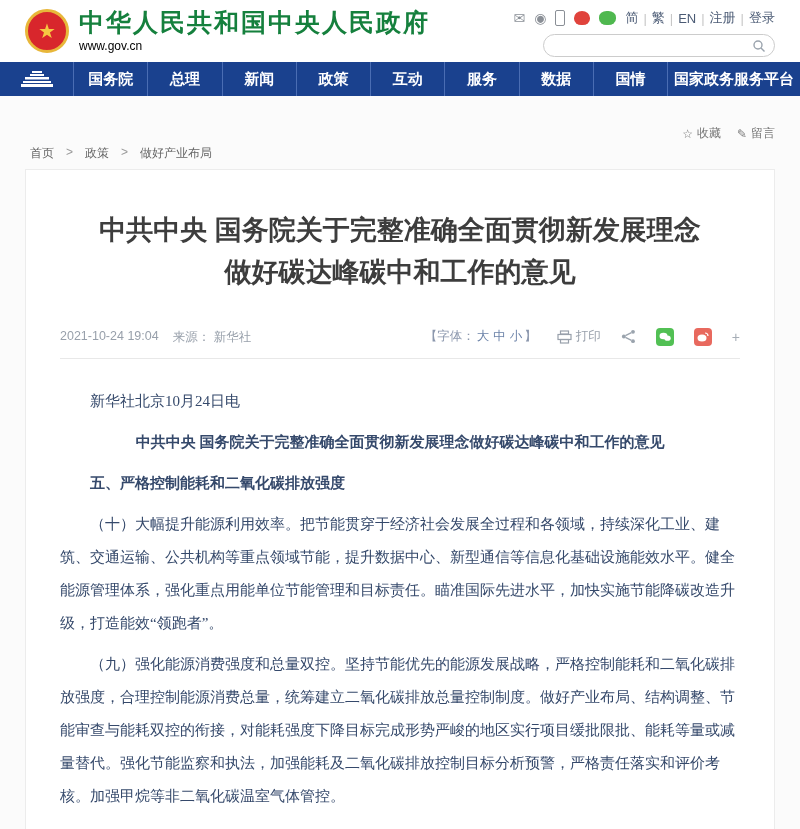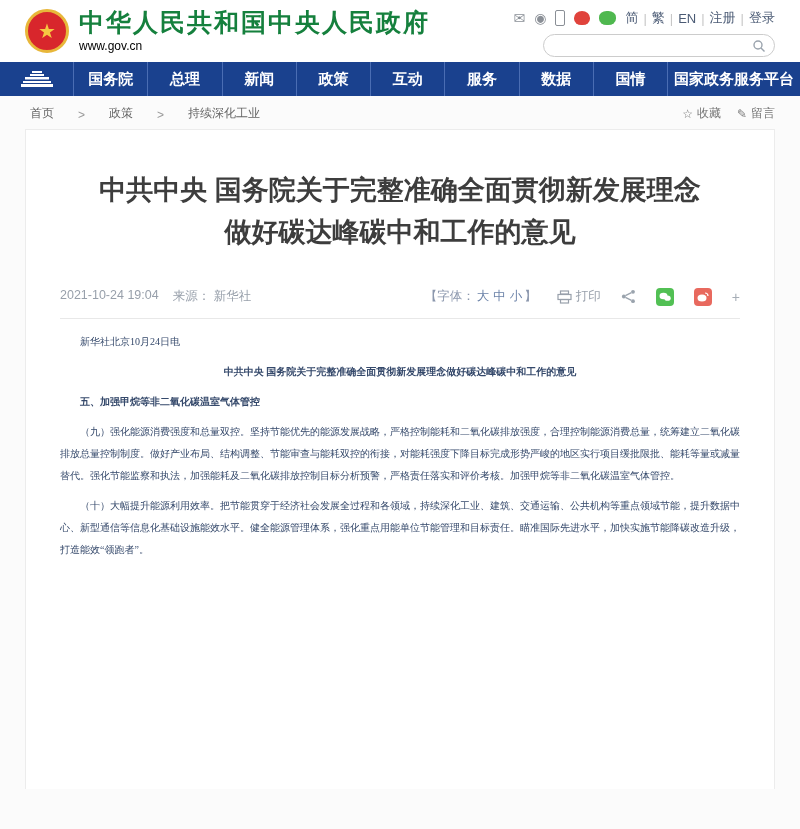--- a/index.html
+++ b/index.html
@@ -33,48 +33,48 @@
   .nav { height:34px; background:#1a418e; display:flex; }
   .nav-home { width:74px; display:flex; align-items:center; justify-content:center;
               border-right:1px solid #4a6db3; cursor:pointer; }
   .nav-item { flex:1; color:#fff; font-size:15px; font-weight:bold; display:flex; align-items:center;
               justify-content:center; border-right:1px solid #4a6db3; cursor:pointer; white-space:nowrap; }
   .nav-item:last-child { border-right:none; flex:1.8; }
 
   
   .breadcrumb-bar { display:flex; justify-content:space-between; align-items:center;
                     padding:9px 25px 7px 30px; font-size:12px; color:#666; background:#fbfbfb; }
-  .crumbs { display:flex; gap:24px; align-items:flex-end; }
+  .crumbs { display:flex; gap:12px; align-items:flex-start;margin-top:40px; }
   .crumbs a { color:#666; text-decoration:none; cursor:pointer; }
   .crumb-sep { color:#999; }
   .crumb-tools { display:flex; gap:16px; align-items:center; color:#777; }
   .crumb-tools .tool { cursor:pointer; display:flex; gap:4px; align-items:center; }
 
   
   .content { margin:0 25px; background:#fff; border:1px solid #ececec; border-bottom:none;
              padding:0 34px 40px 34px; min-height:660px; }
   .article-title { text-align:center; font-size:27px; color:#3d3d3d; font-weight:600;
                    line-height:1.55; margin:40px 30px 30px 30px; }
-  .meta { display:flex; justify-content:space-between; align-items:center; font-size:12.5px;
+  .meta { display:flex; justify-content:space-between; align-items:flex-end; font-size:12.5px;
           color:#98a0ab; padding:4px 0 12px 0; border-bottom:1px solid #e8e8e8; }
   .meta-left { display:flex; gap:14px; }
   .meta-right { display:flex; gap:20px; align-items:center; }
   .font-sizer { color:#8b97ad; }
   .font-sizer b { font-weight:normal; color:#6b82a8; cursor:pointer; margin:0 2px; }
   .print-btn { display:flex; align-items:center; gap:4px; color:#98a0ab; cursor:pointer; }
   .share-sq { width:18px; height:18px; border-radius:4px; display:flex; align-items:center;
               justify-content:center; color:#fff; font-size:11px; cursor:pointer; }
   .sq-green { background:#52c054; }
   .sq-red { background:#e8695e; }
   .share-glyph { color:#9aa3ad; cursor:pointer; }
   .plus { color:#a6adb6; font-size:14px; cursor:pointer; }
 
   
   .article-body { font-family:"Liberation Serif","DejaVu Serif",serif; color:#35496b;
-                  font-size:10px; line-height:2.2; margin-top:12px; }
+                  font-size:15px; line-height:2.2; margin-top:26px; }
   .article-body p { margin:0 0 8px 0; text-indent:2em; }
   .article-body p.center { text-align:center; text-indent:0; }
   .article-body p.center-bold { text-align:center; text-indent:0; font-weight:bold; }
   .article-body p.heading { font-weight:bold; }
 
   svg { display:block; }
 </style>
 </head>
 <body>
 
@@ -138,21 +138,21 @@
     <div class="nav-item">国情</div>
     <div class="nav-item">国家政务服务平台</div>
   </div>
 
 <div class="breadcrumb-bar">
   <div class="crumbs" id="crumbs">
       <a>首页</a>
       <span class="crumb-sep">&gt;</span>
       <a>政策</a>
       <span class="crumb-sep">&gt;</span>
-      <a>持续深化工业</a>
+      <a>做好产业布局</a>
     </div>
   <div class="crumb-tools">
     <span class="tool">
       <span>☆</span>
       <span>收藏</span>
     </span>
     <span class="tool">
       <span>✎</span>
       <span>留言</span>
     </span>
@@ -201,17 +201,17 @@
             <path d="M8 1 Q11 1 11 4" fill="none" stroke="#fff" stroke-width="1.2"></path>
           </svg>
       </span>
       <span class="plus">+</span>
     </div>
   </div>
 
   <div class="article-body" id="article-body">
       <p><span>新华社北京10月24日电</span></p>
       <p class="center-bold"><span>中共中央 国务院关于完整准确全面贯彻新发展理念做好碳达峰碳中和工作的意见</span></p>
-      <p class="heading"><span>五、加强甲烷等非二氧化碳温室气体管控</span></p>
+      <p class="heading"><span>五、严格控制能耗和二氧化碳排放强度</span></p>
+      <p><span>（十）大幅提升能源利用效率。把节能贯穿于经济社会发展全过程和各领域，持续深化工业、建筑、交通运输、公共机构等重点领域节能，提升数据中心、新型通信等信息化基础设施能效水平。健全能源管理体系，强化重点用能单位节能管理和目标责任。瞄准国际先进水平，加快实施节能降碳改造升级，打造能效“领跑者”。</span></p>
       <p><span>（九）强化能源消费强度和总量双控。坚持节能优先的能源发展战略，严格控制能耗和二氧化碳排放强度，合理控制能源消费总量，统筹建立二氧化碳排放总量控制制度。做好产业布局、结构调整、节能审查与能耗双控的衔接，对能耗强度下降目标完成形势严峻的地区实行项目缓批限批、能耗等量或减量替代。强化节能监察和执法，加强能耗及二氧化碳排放控制目标分析预警，严格责任落实和评价考核。加强甲烷等非二氧化碳温室气体管控。</span></p>
-      <p><span>（十）大幅提升能源利用效率。把节能贯穿于经济社会发展全过程和各领域，持续深化工业、建筑、交通运输、公共机构等重点领域节能，提升数据中心、新型通信等信息化基础设施能效水平。健全能源管理体系，强化重点用能单位节能管理和目标责任。瞄准国际先进水平，加快实施节能降碳改造升级，打造能效“领跑者”。</span></p>
     </div>
 </div>
 
 </body></html>

